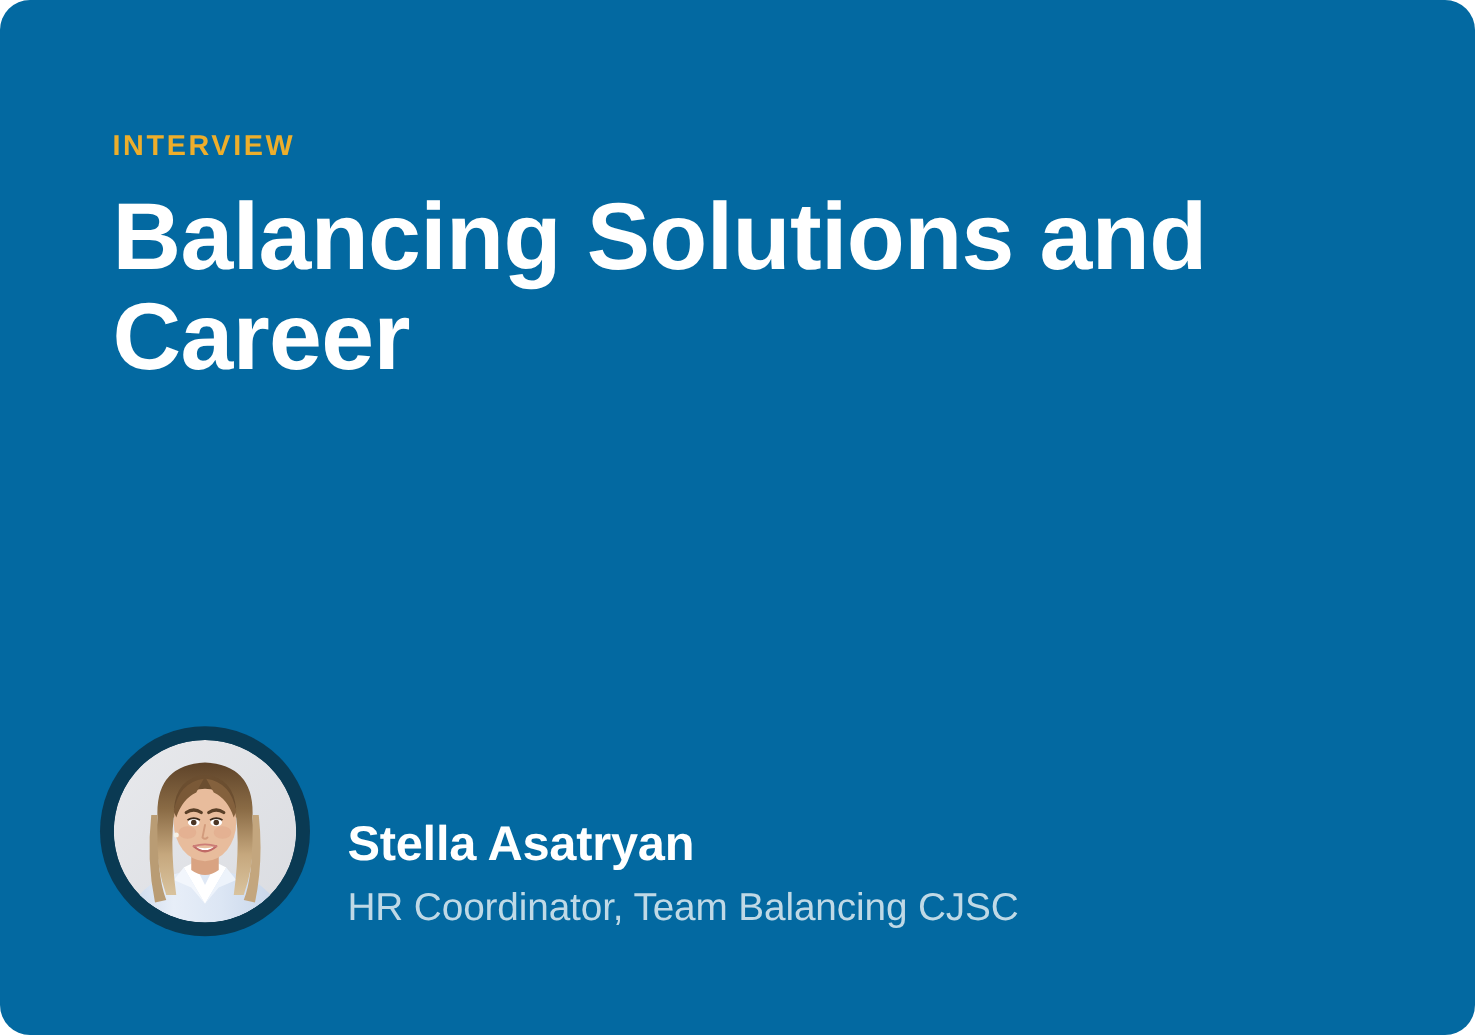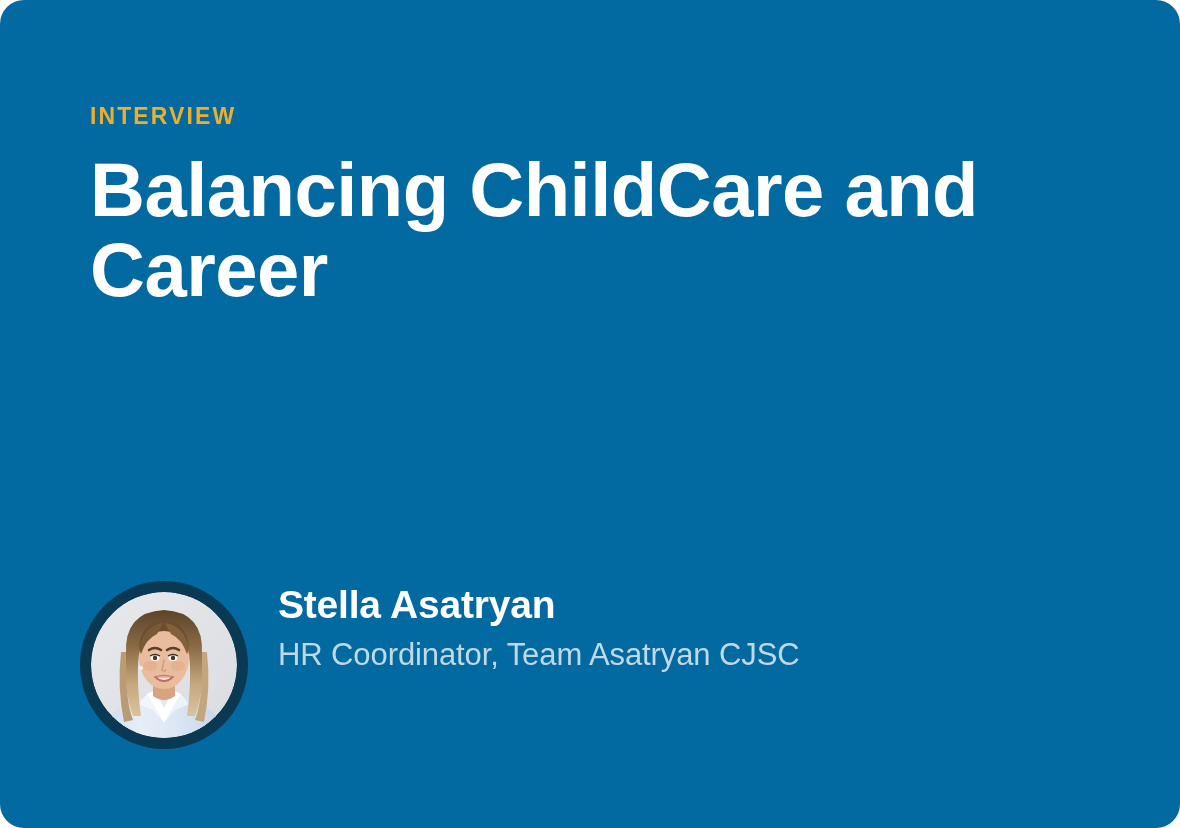--- a/index.html
+++ b/index.html
@@ -49,21 +49,21 @@
     line-height: 80px;
     letter-spacing: -0.5px;
   }
 
   
   #author-block {
     position: absolute;
     left: 80px;
     top: 581px;
     display: flex;
-    align-items: flex-start;
+    align-items: flex-end;
   }
 
   #avatar {
     position: relative;
     width: 168px;
     height: 168px;
     border-radius: 50%;
     background: #0A3A53;
     padding: 11px;
     flex: 0 0 auto;
@@ -101,21 +101,21 @@
     white-space: nowrap;
   }
 </style>
 </head>
 <body>
 
 <div id="card">
 
   <div id="eyebrow">INTERVIEW</div>
 
-  <h1 id="headline">Balancing ChildCare and Career</h1>
+  <h1 id="headline">Balancing Solutions and Career</h1>
 
   <div id="author-block">
 
     <div id="avatar">
       <div id="avatar-photo">
         <svg viewBox="0 0 146 146" width="146" height="146" aria-hidden="true">
           <defs>
             <clipPath id="circClip">
               <circle cx="73" cy="73" r="73"></circle>
             </clipPath>
@@ -180,17 +180,17 @@
             <path d="M64 85 Q73 82 82 85" stroke="#CC7C77" stroke-width="1.5" fill="none" stroke-linecap="round"></path>
 
             <circle cx="50" cy="76" r="2" fill="#F4F0E6"></circle>
           </g>
         </svg>
       </div>
     </div>
 
     <div id="author-text">
       <div id="author-name">Stella Asatryan</div>
-      <div id="author-role">HR Coordinator, Team Asatryan CJSC</div>
+      <div id="author-role">HR Coordinator, Team Balancing CJSC</div>
     </div>
 
   </div>
 </div>
 
 </body></html>

